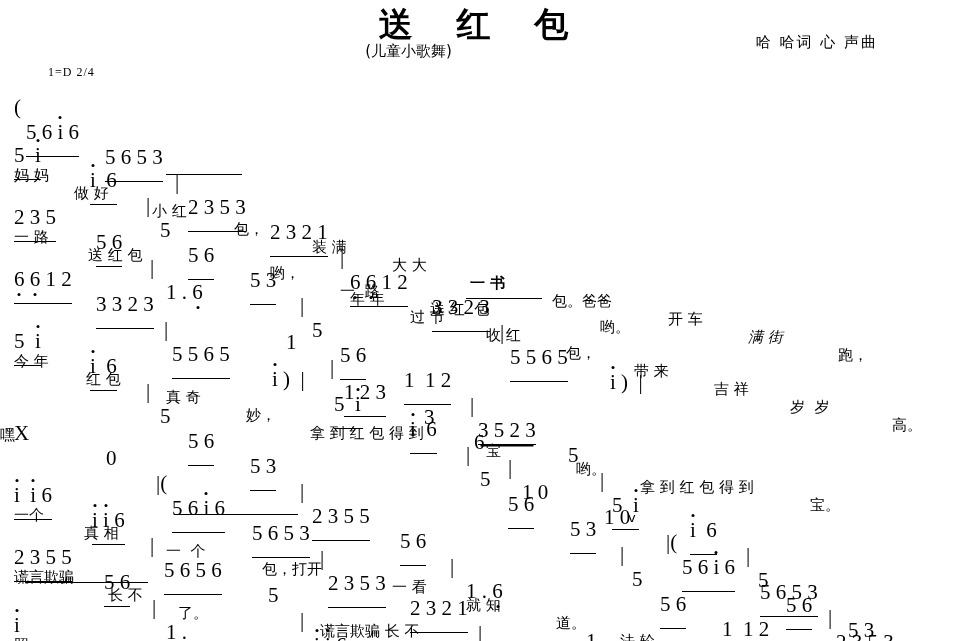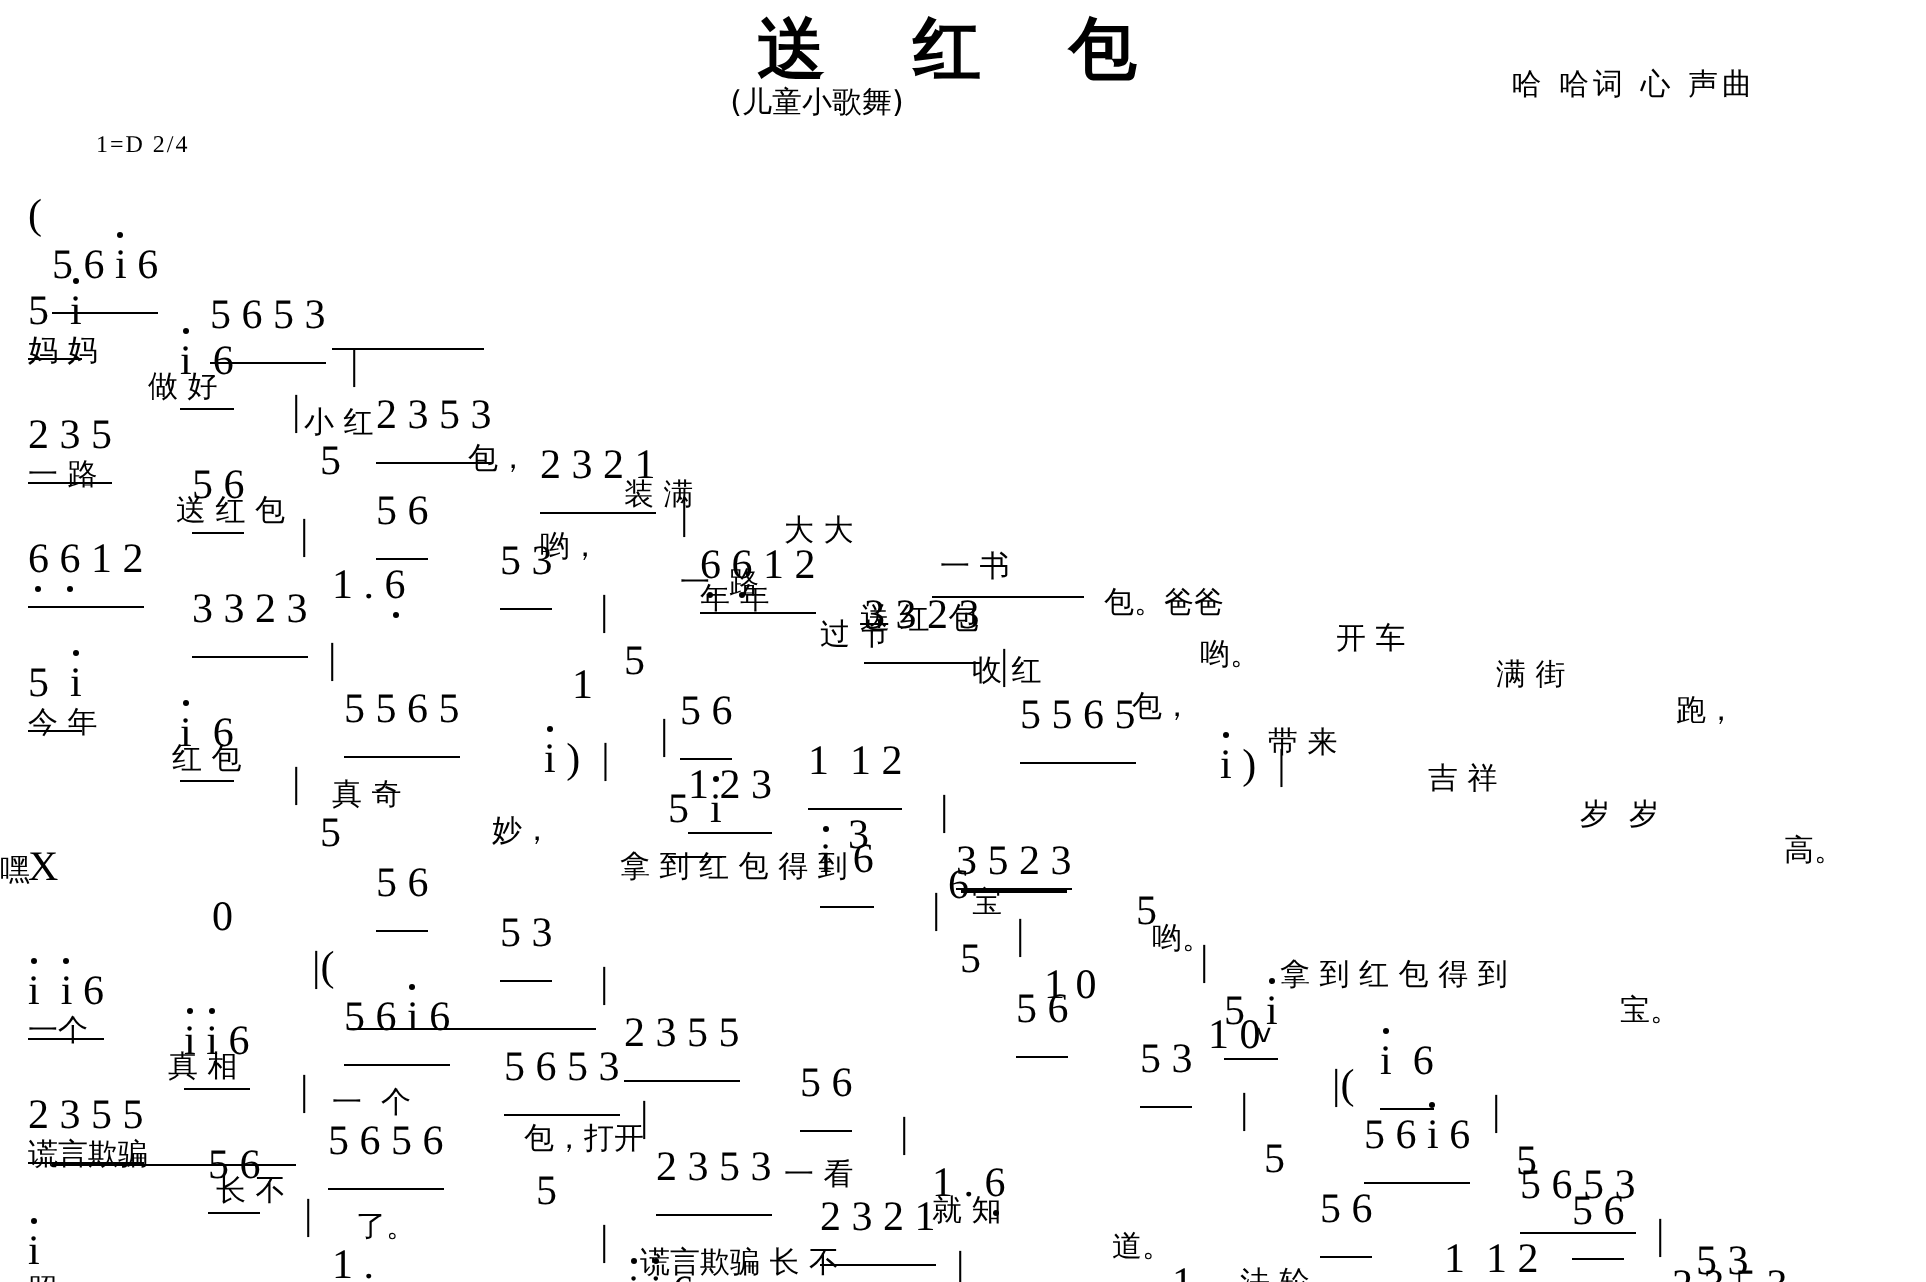--- a/index.html
+++ b/index.html
@@ -123,24 +123,24 @@
       <span class="tok u1" style="left:848px;">5 3</span>
       
     </div>
     <div class="lyrics">
       <span class="tok" style="left:14px;">妈 妈</span>
       <span class="tok" style="left:74px;">做 好</span>
       <span class="tok" style="left:152px;">小 红</span>
       <span class="tok" style="left:234px;">包，</span>
       <span class="tok" style="left:312px;">装 满</span>
       <span class="tok" style="left:392px;">大 大</span>
-      <span class="tok" style="left:470px;">一 书</span>
+      <span class="tok" style="left:470px;font-weight:bold;">一 书</span>
       <span class="tok" style="left:552px;">包。爸爸</span>
       <span class="tok" style="left:668px;">开 车</span>
-      <span class="tok" style="left:748px;">满 街</span>
+      <span class="tok" style="left:748px;font-style:italic;">满 街</span>
       <span class="tok" style="left:838px;">跑，</span>
     </div>
   </div>
 
   <div class="row" style="top:180px;">
     <div class="notes">
       <span class="tok u1" style="left:14px;">2 3 5</span>
       <span class="tok u1" style="left:96px;">5 6</span>
       <span class="tok" style="left:150px;">|</span>
       <span class="tok" style="left:166px;">1 . <span class="dotd">6</span></span>

